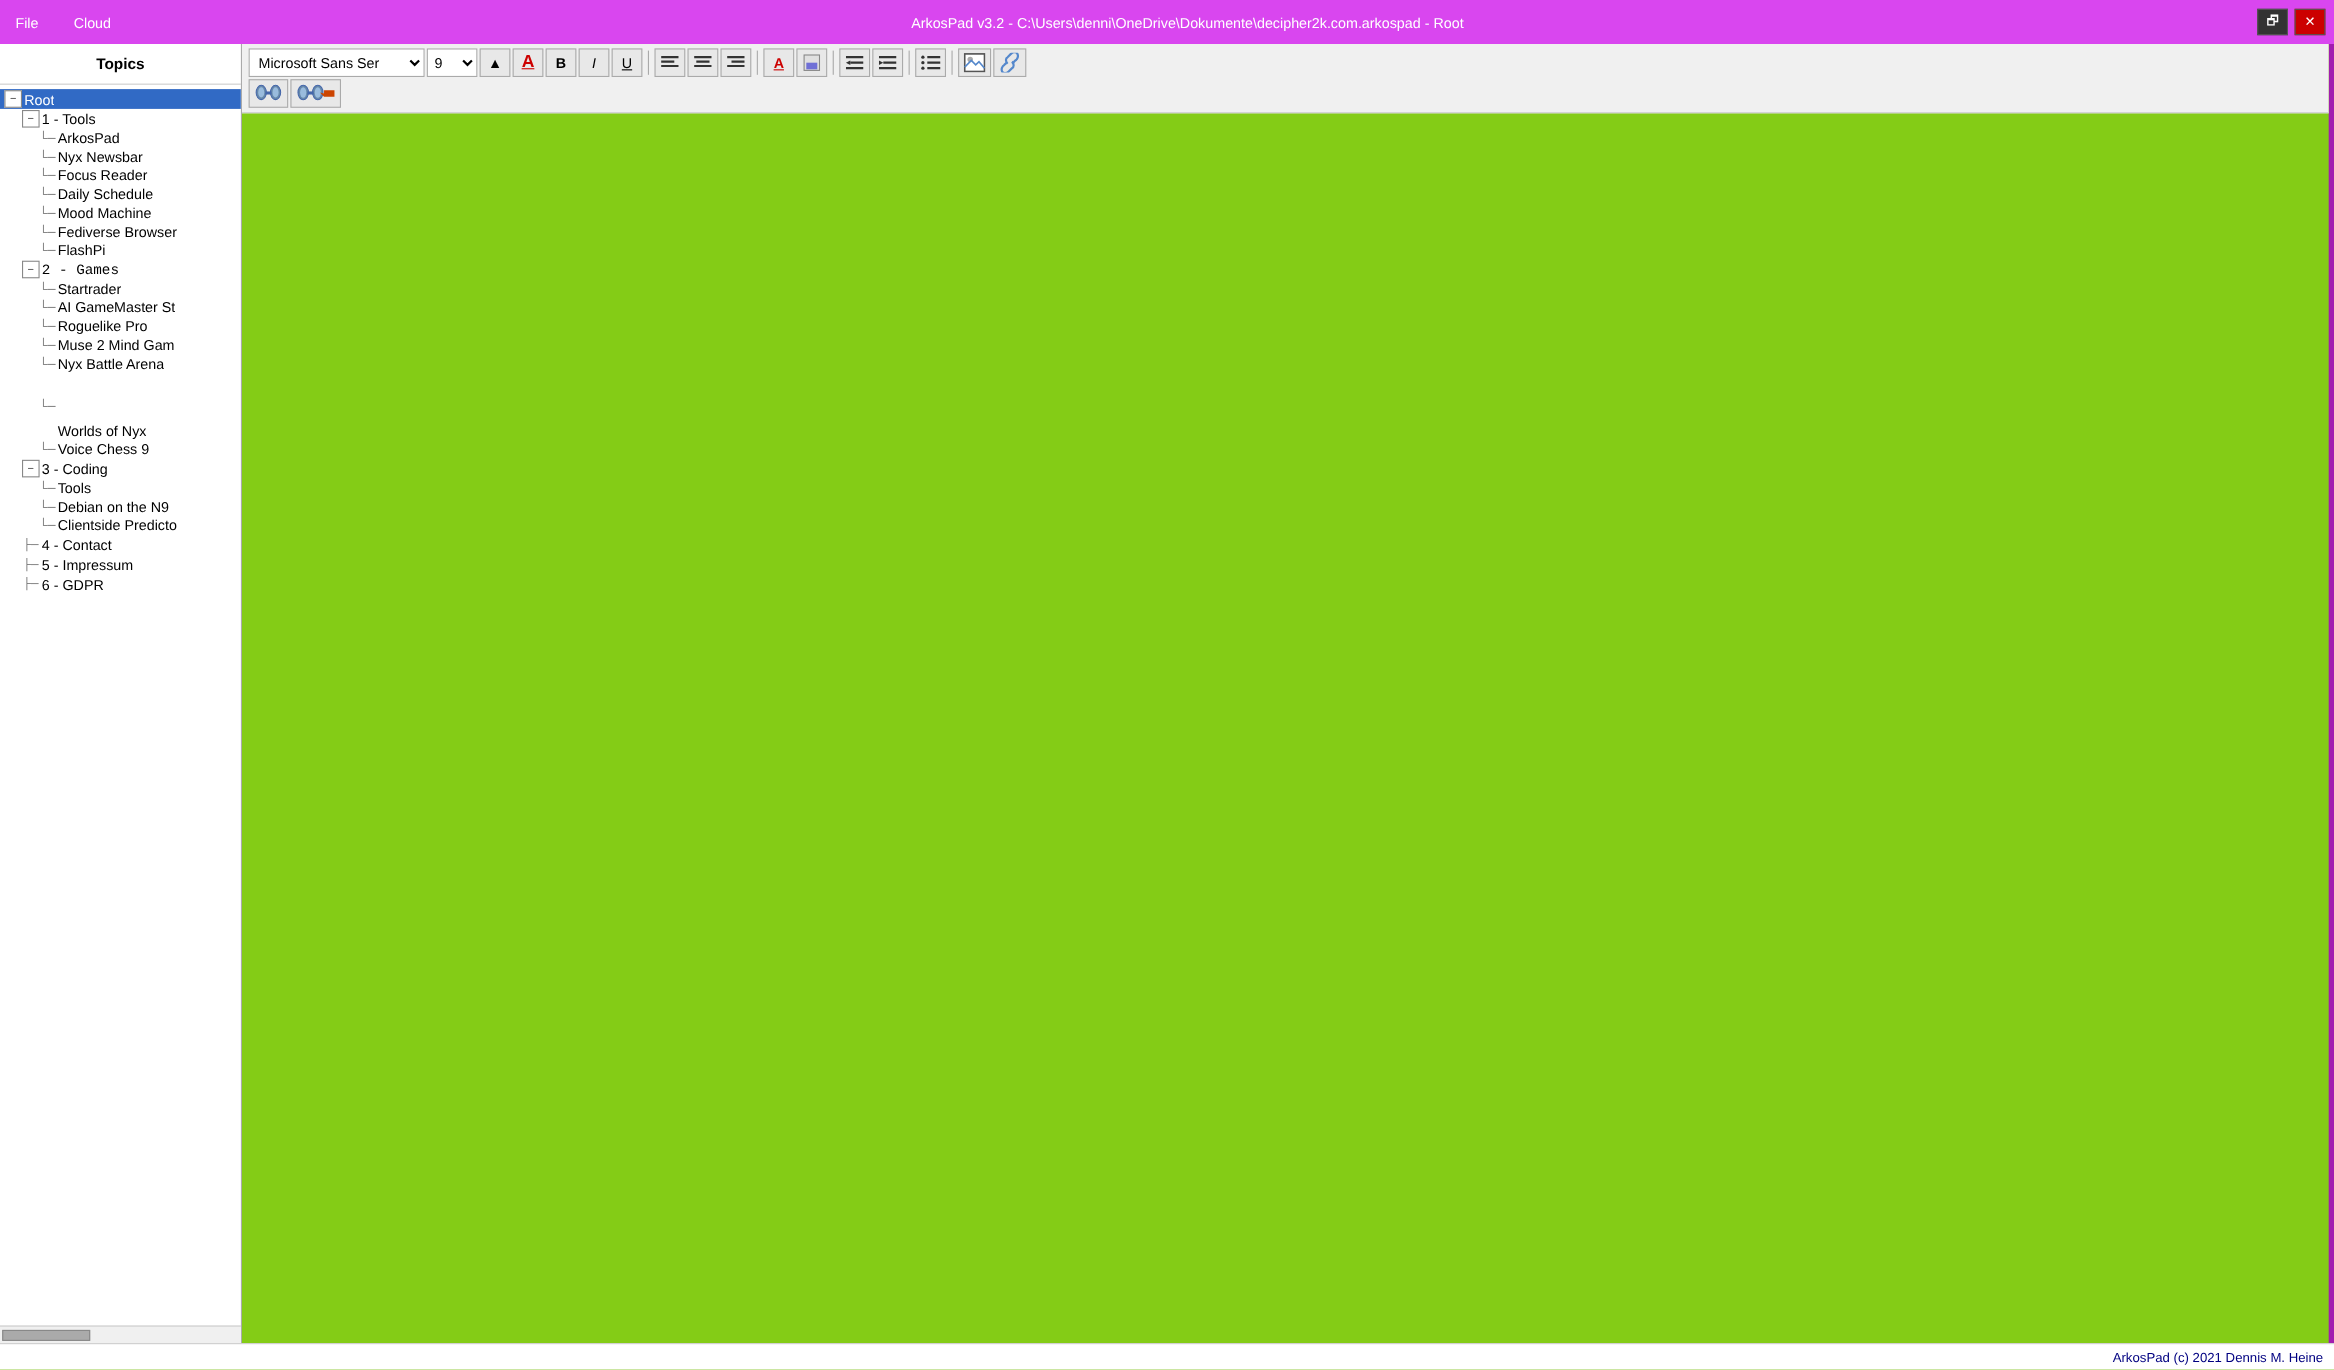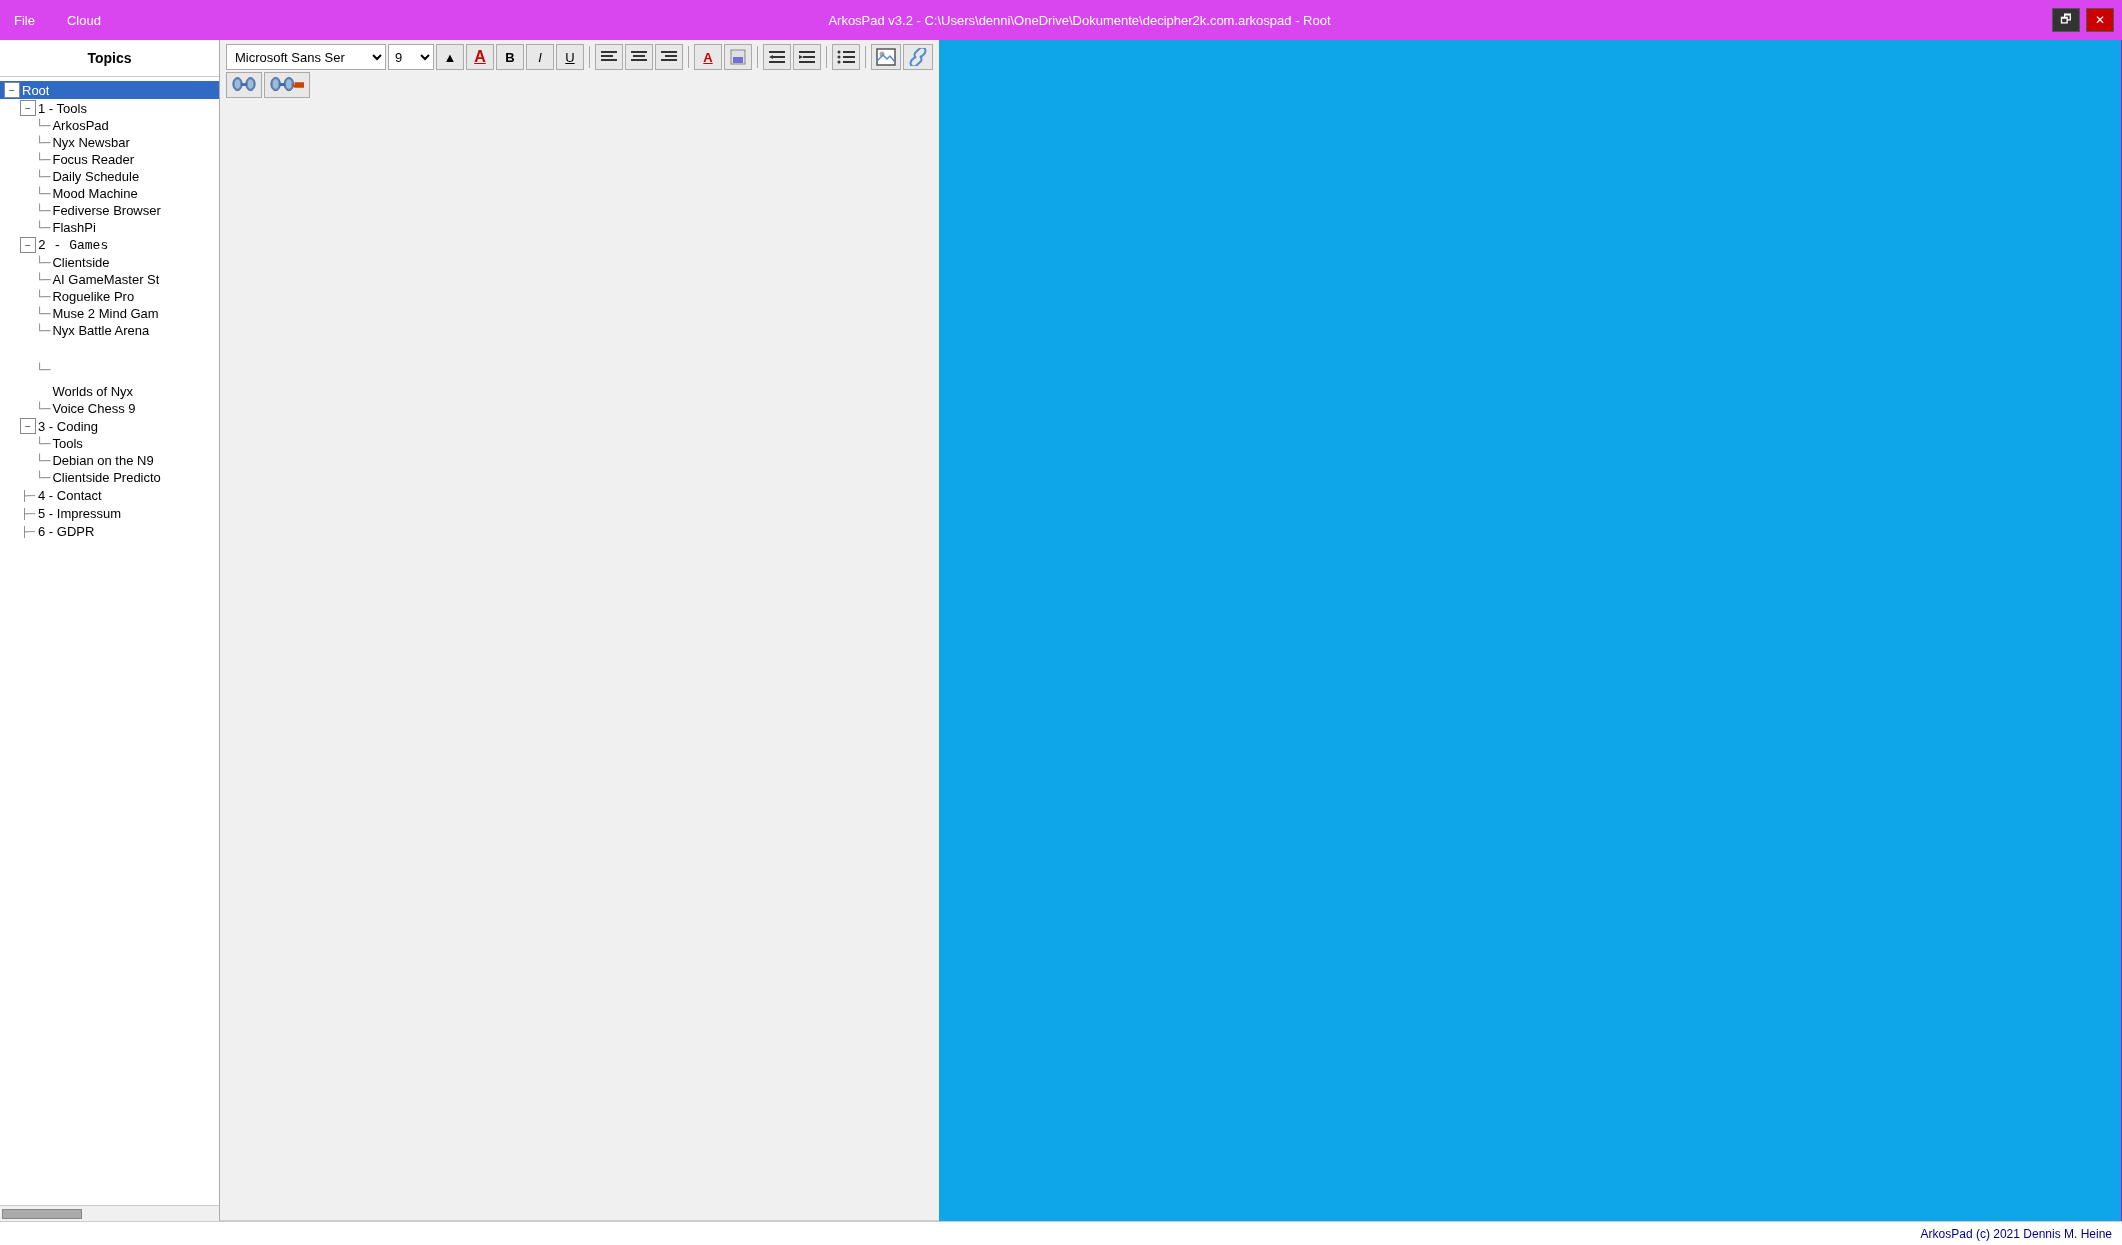--- a/index.html
+++ b/index.html
@@ -140,23 +140,24 @@
       justify-content: center;
       margin-right: 2px;
       color: #666;
       flex-shrink: 0;
       font-size: 10px;
     }
 
     
     #editor-panel {
       flex: 1;
-      background: #0ea5e9;
-      border-right: 1px solid #a21caf;
-      display: flex;
+      background: #84cc16;
+      border-right: 5px solid #a21caf;
+      display: flex;
+      flex-direction: column;
     }
     #toolbar {
       background: #f0f0f0;
       border-bottom: 1px solid #ccc;
       padding: 4px 6px;
       display: flex;
       flex-direction: column;
       gap: 2px;
     }
     #toolbar-row1 {
@@ -322,21 +323,21 @@
         <div class="tree-item" style="padding-left: 36px;">
           <span style="color: rgb(136, 136, 136); font-family: monospace; font-size: 12px; margin-right: 2px;">└─</span>
           <span style="overflow: hidden; text-overflow: ellipsis;">FlashPi</span>
         </div>
         <div class="tree-item" style="padding-left: 20px;">
           <span class="tree-expand-icon">−</span>
           <span style="overflow: hidden; text-overflow: ellipsis; font-family: Liberation Mono, monospace;">2 - Games</span>
         </div>
         <div class="tree-item" style="padding-left: 36px;">
           <span style="color: rgb(136, 136, 136); font-family: monospace; font-size: 12px; margin-right: 2px;">└─</span>
-          <span style="overflow: hidden; text-overflow: ellipsis;">Clientside</span>
+          <span style="overflow: hidden; text-overflow: ellipsis;">Startrader</span>
         </div>
         <div class="tree-item" style="padding-left: 36px;">
           <span style="color: rgb(136, 136, 136); font-family: monospace; font-size: 12px; margin-right: 2px;">└─</span>
           <span style="overflow: hidden; text-overflow: ellipsis;">AI GameMaster St</span>
         </div>
         <div class="tree-item" style="padding-left: 36px;">
           <span style="color: rgb(136, 136, 136); font-family: monospace; font-size: 12px; margin-right: 2px;">└─</span>
           <span style="overflow: hidden; text-overflow: ellipsis;">Roguelike Pro</span>
         </div>
         <div class="tree-item" style="padding-left: 36px;">

